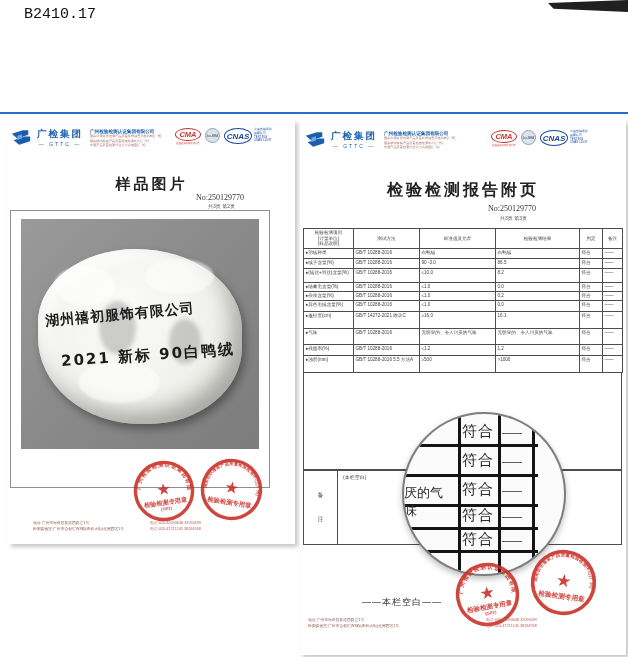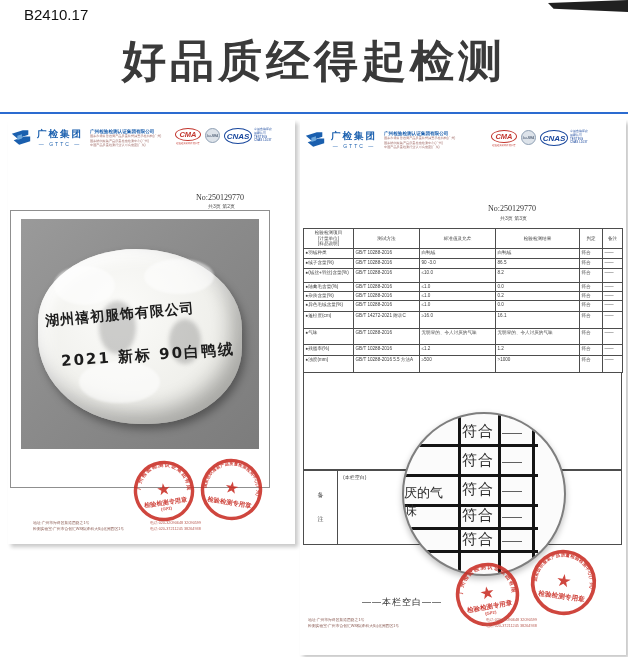--- a/index.html
+++ b/index.html
@@ -2,21 +2,21 @@
 <html><head>
 <meta charset="utf-8">
 <style>
   * { margin:0; padding:0; box-sizing:border-box; }
   body { font-family:"Liberation Sans", sans-serif; background:#fff; }
   #stage { position:relative; width:628px; height:657px; background:#ffffff; overflow:hidden; }
 
   .abs { position:absolute; }
 
   
-  #code { left:24px; top:6px; font-size:15px; color:#111; font-family:Liberation Sans, sans-serif; }
+  #code { left:24px; top:6px; font-size:15px; color:#111; font-family:Liberation Mono, monospace; }
   #big-title { left:0; top:32px; width:100%; text-align:center; font-size:44px; font-weight:700;
                color:#3a3a3a; letter-spacing:4px; }
   #corner-fold { left:548px; top:0; width:80px; height:12px; background:#202020;
                  clip-path:polygon(0 25%, 100% 0, 100% 100%, 7% 72%); }
   #blue-rule { left:0; top:112px; width:628px; height:2px; background:#2b6bd0; }
 
   
   .doc { position:absolute; background:#fff; box-shadow:3px 3px 4px rgba(0,0,0,.22); }
   #doc-left  { left:8px;   top:120px; width:287px; height:424px; }
   #doc-right { left:300px; top:120px; width:326px; height:535px; }
@@ -125,21 +125,20 @@
   #doc-left  .fb2 { left:142px; top:401px; }
   #doc-right .fb1 { left:8px;   top:498px; }
   #doc-right .fb2 { left:186px; top:498px; }
 </style>
 </head>
 <body>
 
 <div id="stage">
 
   <div class="abs" id="code">B2410.17</div>
-  <div class="abs" id="big-title">好品质经得起检测</div>
   <div class="abs" id="corner-fold"></div>
   <div class="abs" id="blue-rule"></div>
 
   <div class="doc" id="doc-left">
 
     <div class="doc-header">
       <svg class="gttc-logo" viewBox="0 0 24 20">
         <polygon points="2,6 14,2 20,2 20,7 8,11" fill="#1a5fae"></polygon>
         <polygon points="4,13 16,9 22,9 22,14 10,18" fill="#1a5fae"></polygon>
         <polygon points="8,8 13,6.4 13,11 8,12.6" fill="#6fa8dc"></polygon>
@@ -163,20 +162,21 @@
         <div class="cnas-box">
           <div class="cnas-oval">CNAS</div>
           <div class="cnas-side">中国合格评定
 国家认可
 TESTING
 CNAS L1037</div>
         </div>
       </div>
     </div>
 
+    <div class="doc-title">样品图片</div>
     <div class="report-no">No:250129770</div>
     <div class="page-info">共3页 第2页</div>
 
     <div class="abs" id="photo-frame">
       <div id="photo">
         <div id="bag">
           <div class="bag-crease" style="left:8%;top:10%;width:30%;height:22%;"></div>
           <div class="bag-crease" style="left:52%;top:6%;width:34%;height:20%;"></div>
           <div class="bag-crease" style="left:20%;top:64%;width:40%;height:24%;"></div>
           <div class="bag-shadow" style="left:30%;top:30%;width:18%;height:30%;"></div>
@@ -244,20 +244,21 @@
         <div class="cnas-box">
           <div class="cnas-oval">CNAS</div>
           <div class="cnas-side">中国合格评定
 国家认可
 TESTING
 CNAS L1037</div>
         </div>
       </div>
     </div>
 
+    <div class="doc-title">检验检测报告附页</div>
     <div class="report-no">No:250129770</div>
     <div class="page-info">共3页 第3页</div>
 
     <div class="abs" id="report-table-wrap">
       <table class="rpt">
         <colgroup>
             <col class="c1">
             <col class="c2">
             <col class="c3">
             <col class="c4">

